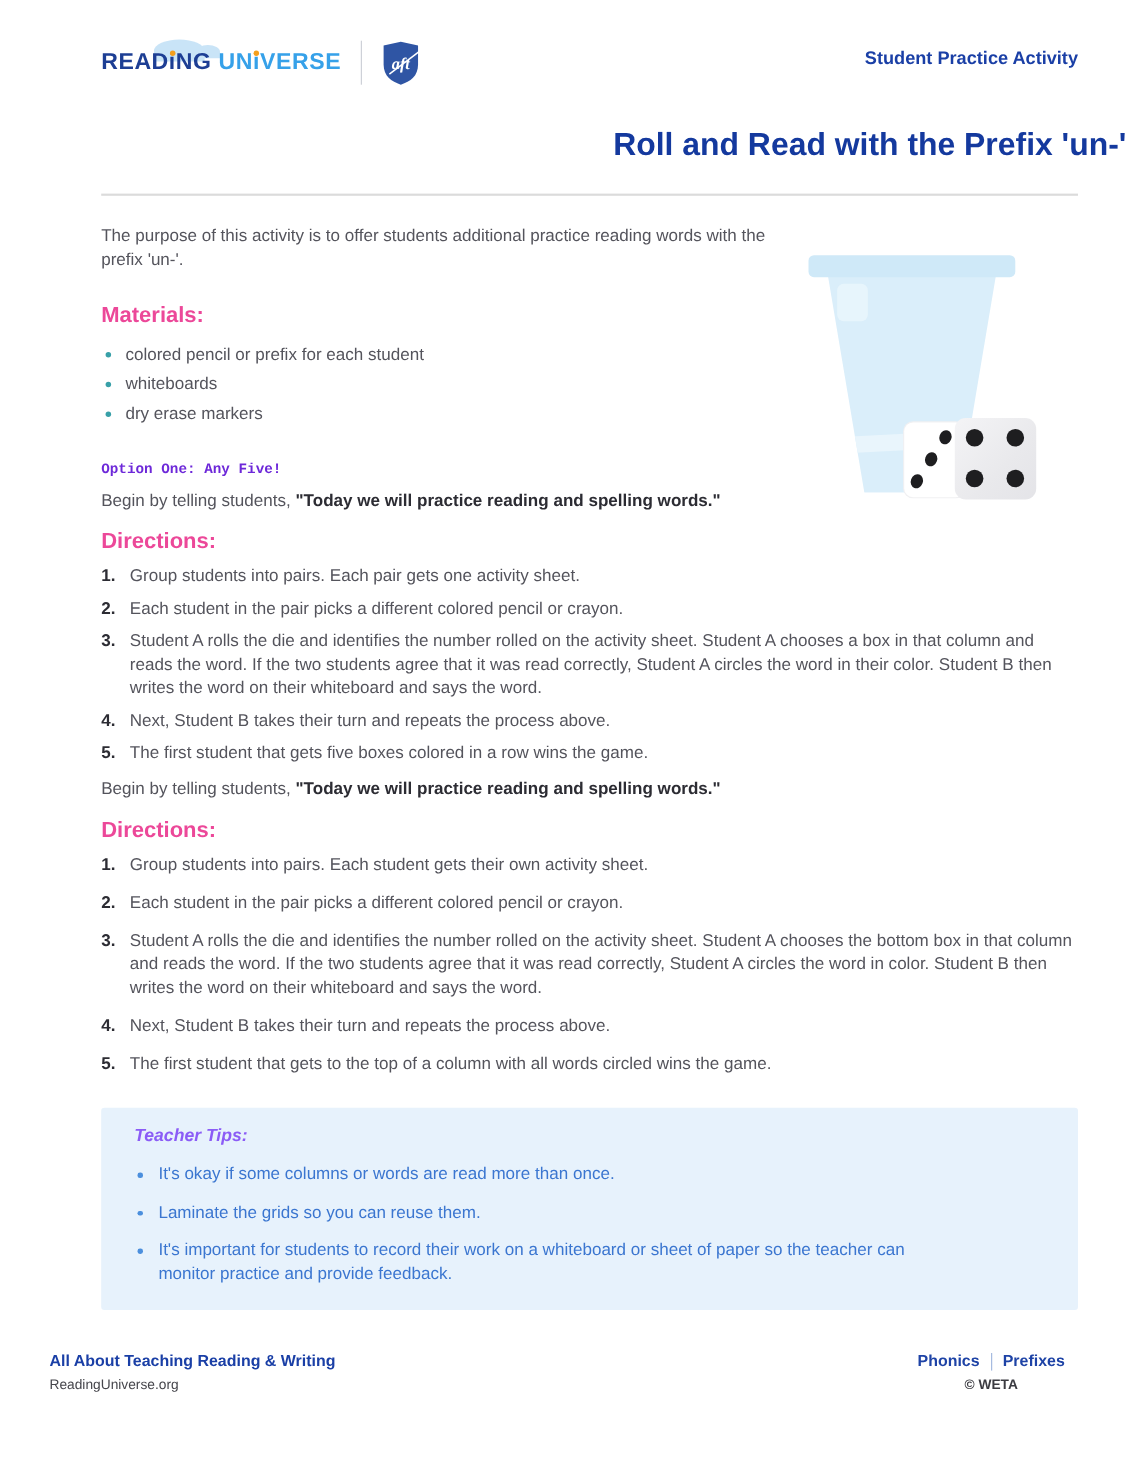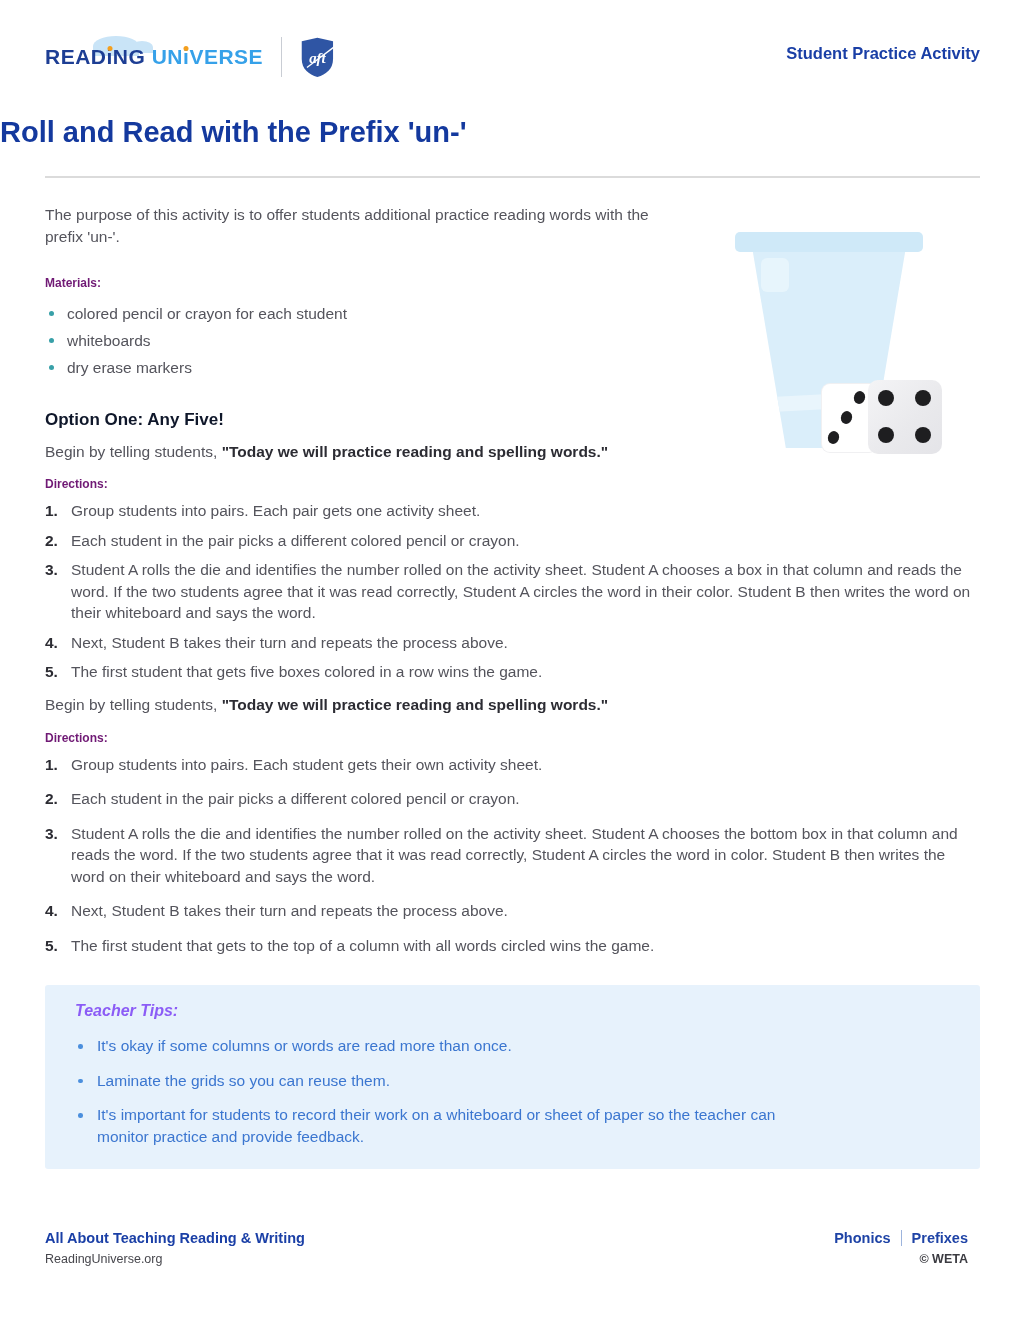--- a/index.html
+++ b/index.html
@@ -3,20 +3,21 @@
 <meta charset="utf-8">
 <style>
   * { margin:0; padding:0; box-sizing:border-box; }
   html,body { background:#ffffff; }
   .page {
     position:relative;
     width:1024px; height:1325px;
     background:#ffffff;
     font-family:"Liberation Sans", sans-serif;
     overflow:hidden;
+    padding-left:47px;
   }
   
   .header {
     display:flex; align-items:flex-start; justify-content:space-between;
     padding:34px 44px 0 45px;
   }
   .brand { display:flex; align-items:center; gap:14px; }
   .logo-words { position:relative; font-weight:bold; font-size:21px; letter-spacing:.5px; white-space:nowrap; }
   .logo-cloud { position:absolute; left:48px; top:-9px; width:46px; height:20px;
     background:#c9e4f7; border-radius:50% 50% 0 0; z-index:0; }
@@ -24,32 +25,32 @@
     background:#c9e4f7; border-radius:50% 50% 0 0; z-index:0; }
   .logo-words span { position:relative; z-index:1; }
   .w1 { color:#1d3e94; }
   .w2 { color:#36a1e9; }
   .logo-i { position:relative; display:inline-block; }
   .logo-i::after { content:''; position:absolute; top:1px; left:50%; transform:translateX(-50%);
     width:5px; height:5px; border-radius:50%; background:#f49f1e; }
   .brand-divider { width:1px; height:40px; background:#c9cdd4; margin:0 4px; }
   .doc-type { font-size:16.5px; font-weight:bold; color:#1a3fa6; padding-top:10px; }
   
-  .title { margin-top:36px; text-align:left; font-size:29px; font-weight:bold; color:#14399e; }
+  .title { margin-top:36px; text-align:right; font-size:29px; font-weight:bold; color:#14399e; }
   .rule { margin:27px 44px 0 45px; height:2px; background:#dbdbdb; }
   
   .content { padding:0 44px 0 45px; }
   .intro { margin-top:26px; width:645px; font-size:15.5px; line-height:21.5px; color:#54545c; }
   .bold-dark { color:#2c2c33; font-weight:bold; }
-  .sub-h { margin-top:29px; font-size:12px; font-weight:bold; color:#701a75; }
+  .sub-h { margin-top:29px; font-size:20px; font-weight:bold; color:#ec4899; }
   ul.dots { list-style:none; margin-top:10px; }
   ul.dots li { position:relative; padding-left:22px; font-size:15.5px; color:#54545c; line-height:27px; }
   ul.dots li::before { content:''; position:absolute; left:4px; top:11px;
     width:5px; height:5px; border-radius:50%; background:#38a0a8; }
-  .option-h { font-size:17px; font-weight:bold; color:#0f172a; }
+  .option-h { font-size:13px; font-weight:bold; color:#6d28d9;font-family:Liberation Mono, monospace; }
   .begin-line { margin-top:13px; font-size:15.5px; color:#54545c; }
   .steps { margin-top:9px; }
   .step { display:flex; margin-bottom:8px; }
   .steps.wide .step { margin-bottom:13px; }
   .step-num { width:26px; flex:none; font-size:15.5px; font-weight:bold; color:#2c2c33; line-height:21.5px; }
   .step-text { flex:1; font-size:15.5px; color:#54545c; line-height:21.5px; }
   .sect-gap1 { margin-top:29px; }
   .sect-gap2 { margin-top:31px; }
   
   .tips-box { margin:29px 44px 0 45px; background:#e7f2fc; border-radius:3px; padding:17px 30px 22px 30px; }
@@ -58,21 +59,21 @@
   ul.tips li { position:relative; padding-left:22px; font-size:15.5px; color:#3b76d0;
     line-height:21.5px; margin-bottom:13px; max-width:730px; }
   ul.tips li:last-child { margin-bottom:0; }
   ul.tips li::before { content:''; position:absolute; left:3px; top:9px;
     width:4.5px; height:4.5px; border-radius:50%; background:#4b8fdd; }
   
   .footer { position:absolute; left:45px; right:56px; top:1230px;
     display:flex; justify-content:space-between; align-items:flex-start; }
   .f-title { font-size:14.5px; font-weight:bold; color:#1a3fa6; }
   .f-url { margin-top:6px; font-size:12.5px; color:#46464c; }
-  .f-right { text-align:right;margin-left:32px; }
+  .f-right { text-align:center;margin-left:32px; }
   .f-links { font-size:14.5px; font-weight:bold; color:#1e43a6; display:flex; gap:10px; align-items:center; justify-content:flex-end; }
   .f-links .sep { width:1px; height:16px; background:#9db4dd; }
   .f-copy { margin-top:6px; font-size:12.5px; font-weight:bold; color:#3b3b41; }
   .f-links span[data-name$="link"] { cursor:pointer; }
   
   .illus { position:absolute; left:735px; top:232px; width:212px; height:228px; }
   .cup-rim { position:absolute; left:0; top:0; width:188px; height:20px;
     background:#cfe9f8; border-radius:5px; }
   .cup-body { position:absolute; left:14px; top:16px; width:160px; height:200px;
     background:#daeefa; clip-path:polygon(2% 0, 98% 0, 77% 100%, 23% 100%); }
@@ -135,21 +136,21 @@
         <div class="pip p4d"></div>
     </div>
   </div>
 
   <div class="content">
 
     <p class="intro" data-name="purpose-paragraph">The purpose of this activity is to offer students additional practice reading words with the prefix 'un-'.</p>
 
     <div class="sub-h" data-name="materials-heading">Materials:</div>
     <ul class="dots" data-name="materials-list">
-      <li data-name="list-item">colored pencil or crayon for each student</li>
+      <li data-name="list-item">colored pencil or prefix for each student</li>
       <li data-name="list-item">whiteboards</li>
       <li data-name="list-item">dry erase markers</li>
     </ul>
 
     <div class="option-h sect-gap1" data-name="option-one-heading">Option One: Any Five!</div>
     <p class="begin-line" data-name="option-one-intro"><span>Begin by telling students, </span><span class="bold-dark">"Today we will practice reading and spelling words."</span></p>
     <div class="sub-h" style="margin-top:16px;" data-name="option-one-directions-label">Directions:</div>
     <div class="steps" data-name="option-one-steps">
       <div class="step" data-name="step-item">
           <span class="step-num">1.</span>

